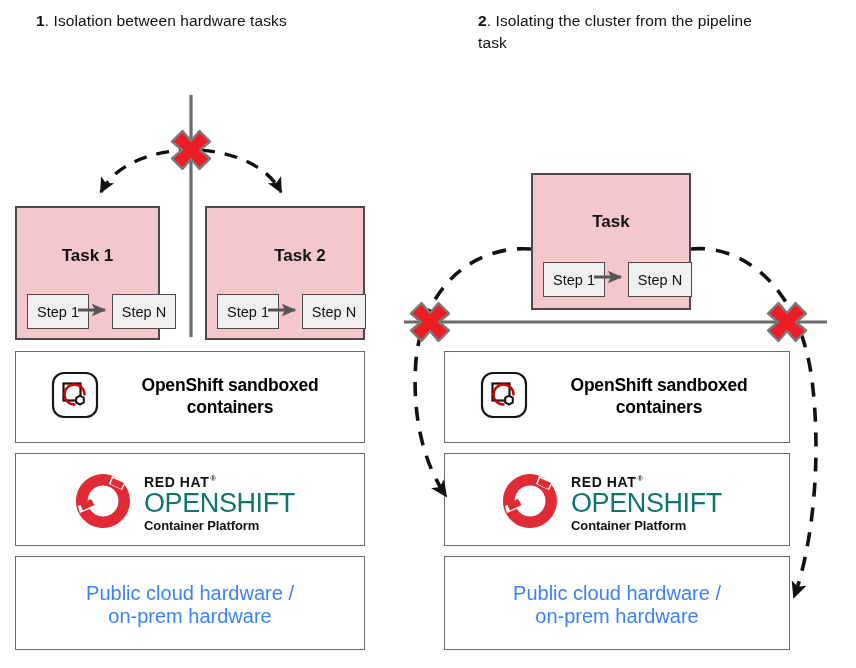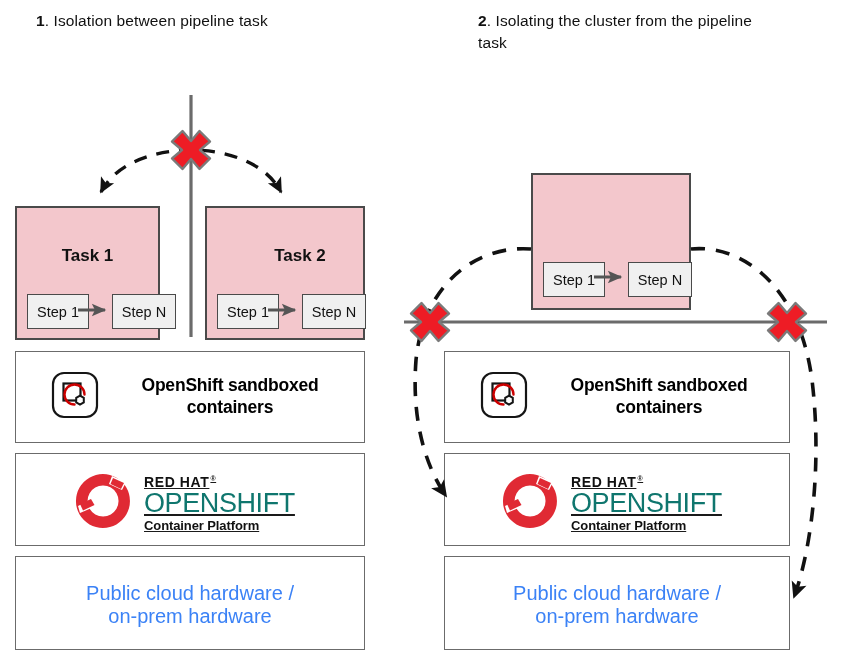--- a/index.html
+++ b/index.html
@@ -49,41 +49,41 @@
   .osc-row{
     position:absolute;display:flex;align-items:center;gap:14px;text-align:center;
   }
   .osc-label{
     font-weight:bold;font-size:17.5px;line-height:1.25;color:#000;
     letter-spacing:-.2px;
   }
 
   
   .rh-row{position:absolute;display:flex;align-items:center;gap:10px;}
-  .rh-words{display:flex;flex-direction:column;line-height:1;text-decoration:underline;}
+  .rh-words{display:flex;flex-direction:column;line-height:1;}
   .rh-redhat{
     font-weight:bold;font-size:14px;letter-spacing:.6px;color:#111;
     display:flex;align-items:flex-start;
   }
   .rh-redhat sup{font-size:7px;line-height:1;margin-left:1px;}
   .rh-openshift{
     font-size:27px;letter-spacing:-.4px;color:#0f766e;font-weight:400;
     margin-top:1px;
   }
   .rh-cp{font-size:13px;font-weight:bold;color:#111;margin-top:2px;letter-spacing:-.1px;}
 
   svg.overlay{position:absolute;left:0;top:0;width:856px;height:668px;pointer-events:none;}
 </style>
 </head>
 <body>
 
 <div class="stage">
 
   <div class="caption" id="caption-1">
-    <span class="num">1</span><span>. Isolation between pipeline task</span>
+    <span class="num">1</span><span>. Isolation between hardware tasks</span>
   </div>
   <div class="caption" id="caption-2">
     <span class="num">2</span><span>. Isolating the cluster from the pipeline task</span>
   </div>
 
   <div class="task-box" style="left:15px;top:206px;width:145px;height:134px;">
     <div class="task-title" style="top:38px;">Task 1</div>
     <div class="step" style="left:10px;top:86px;width:62px;height:35px;">Step 1</div>
     <div class="step" style="left:95px;top:86px;width:64px;height:35px;">Step N</div>
   </div>
@@ -129,20 +129,21 @@
       </span>
     </div>
   </div>
 
   <div class="box" style="left:15px;top:556px;width:350px;height:94px;">
     <div class="hw-text" style="top:22px;">Public cloud hardware /</div>
     <div class="hw-text" style="top:45px;">on-prem hardware</div>
   </div>
 
   <div class="task-box" style="left:531px;top:173px;width:160px;height:137px;">
+    <div class="task-title" style="top:37px;">Task</div>
     <div class="step" style="left:10px;top:87px;width:62px;height:35px;">Step 1</div>
     <div class="step" style="left:95px;top:87px;width:64px;height:35px;">Step N</div>
   </div>
 
   <div class="box" style="left:444px;top:351px;width:346px;height:92px;">
     <div class="osc-row" style="left:33px;top:17px;">
       <span style="flex:0 0 auto;">
         <svg width="52" height="52" viewBox="0 0 52 52">
           <rect x="4" y="4" width="44" height="44" rx="11" ry="11" fill="#fff" stroke="#151515" stroke-width="2.2"></rect>
           <rect x="14.5" y="14.5" width="17" height="17" fill="#fff" stroke="#151515" stroke-width="2.2"></rect>

